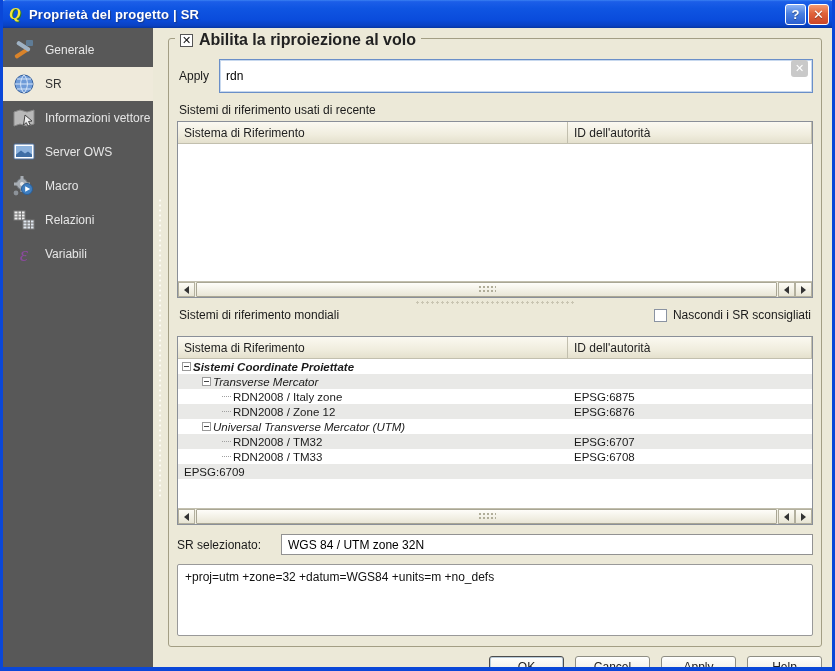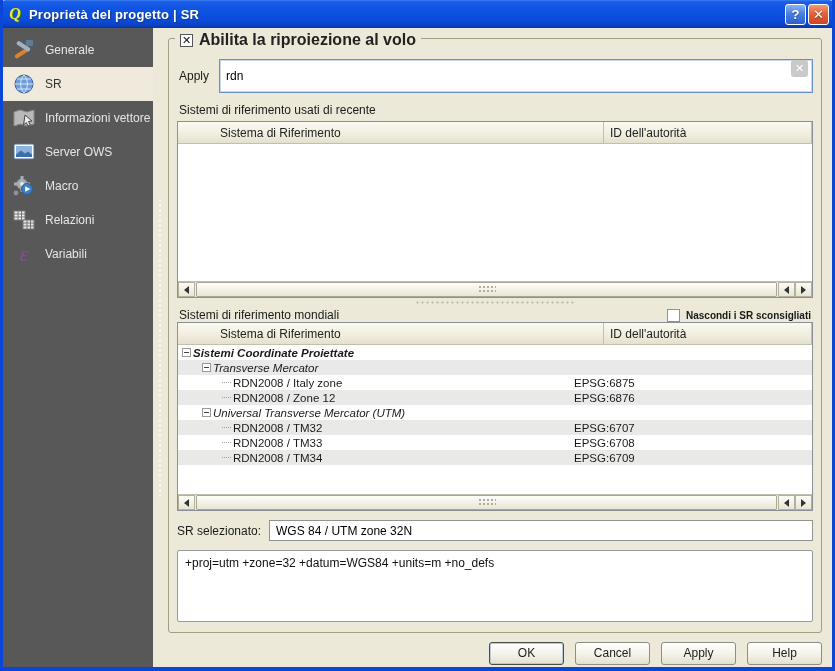--- a/index.html
+++ b/index.html
@@ -62,21 +62,21 @@
 
   .section-label { font-size:12px; margin:0 0 4px 2px; }
 
   
   .crs-table { border:1px solid #8a8f98; background:#fff; display:flex; flex-direction:column; }
   .crs-table.recent { height:177px; }
   .crs-table.world { height:189px; }
   .thead { display:flex; flex:0 0 22px; background:linear-gradient(180deg,#fbf9f1 0%,#f0edde 60%,#e4e0cd 100%);
     border-bottom:1px solid #c2bfae; }
   .th { padding:3px 6px; font-size:12px; color:#222; border-right:1px solid #c2bfae; display:flex; align-items:center; }
-  .th.col-name { width:390px; flex:0 0 390px;margin-left:36px; }
+  .th.col-name { width:390px; flex:0 0 390px; }
   .th.col-auth { flex:1; }
   .tbody { flex:1; overflow:hidden; background:#fff; }
 
   .trow { display:flex; height:15px; align-items:center; }
   .trow.alt { background:#e9e9e7; }
   .tcell { overflow:hidden; white-space:nowrap; font-size:11.5px; }
   .tcell.name { width:390px; flex:0 0 390px; display:flex; align-items:center; }
   .tcell.auth { flex:1; padding-left:6px; }
   .lvl0 { padding-left:4px; } .lvl1 { padding-left:24px; } .lvl2 { padding-left:44px; }
   .expander { width:9px; height:9px; flex:0 0 9px; border:1px solid #9a9a9a; background:#fff; display:inline-flex;
@@ -95,27 +95,27 @@
     border-radius:1px; display:flex; align-items:center; justify-content:center; cursor:grab; }
   .grip { width:18px; height:9px; background-image:radial-gradient(circle,#b0ad99 1px,rgba(0,0,0,0) 1.2px); background-size:4px 4px; }
   .arr { width:0; height:0; border-style:solid; }
   .arr.left { border-width:4px 5px 4px 0; border-color:transparent #333 transparent transparent; }
   .arr.right { border-width:4px 0 4px 5px; border-color:transparent transparent transparent #333; }
 
   .hsplit { height:9px; display:flex; align-items:center; justify-content:center; cursor:row-resize; }
   .hsplit .dots { width:160px; height:5px; background-image:radial-gradient(circle,#c9c5b2 1px,rgba(0,0,0,0) 1.2px);
     background-size:5px 5px; }
 
-  .world-row { display:flex; align-items:flex-end; margin:1px 2px 0 2px; }
+  .world-row { display:flex; align-items:flex-start; margin:1px 2px 14px 2px; }
   .world-label { font-size:12px; flex:1; }
   .hide-dep { display:flex; align-items:center; gap:6px; cursor:pointer; }
-  .hide-dep-label { font-size:10px;font-weight:bold; }
-
-  
-  .sel-row { display:flex; align-items:center; gap:8px; margin-top:9px; }
+  .hide-dep-label { font-size:12px; }
+
+  
+  .sel-row { display:flex; align-items:center; gap:20px; margin-top:9px; }
   .sel-label { font-size:12px; white-space:nowrap; }
   .sel-input { flex:1; height:21px; background:#fff; border:1px solid #929292; font-size:12px;
     font-family:"Liberation Sans",sans-serif; padding:2px 6px; outline:none; }
   .proj-box { margin-top:9px; height:72px; background:#fff; border:1px solid #999; border-radius:2px;
     padding:5px 7px; font-size:12px; color:#111; }
 
   
   .btn-row { flex:0 0 40px; display:flex; align-items:center; justify-content:flex-end; gap:11px; padding-right:0; }
   .btn { width:75px; height:23px; background:linear-gradient(180deg,#fefefe 0%,#f4f2e8 55%,#e3e0ce 100%);
     border:1px solid #8e8d83; border-radius:3px; font-size:12px; font-family:"Liberation Sans",sans-serif;
@@ -335,24 +335,20 @@
 
   <div class="trow">
     <div class="tcell name lvl2">
                   <span class="stub"></span>
                   <span class="tlabel normal">RDN2008 / TM33</span>
                 </div>
     <div class="tcell auth">EPSG:6708</div>
   </div>
 
   <div class="trow alt">
-    <div class="tcell name lvl2">
-                  <span class="stub"></span>
-                  <span class="tlabel normal">RDN2008 / TM34</span>
-                </div>
     <div class="tcell auth">EPSG:6709</div>
   </div>
 </div>
           <div class="hscroll">
             <span class="sb-btn">
                 <span class="arr left"></span>
               </span>
             <span class="sb-track">
                 <span class="sb-thumb">
                   <span class="grip"></span>

